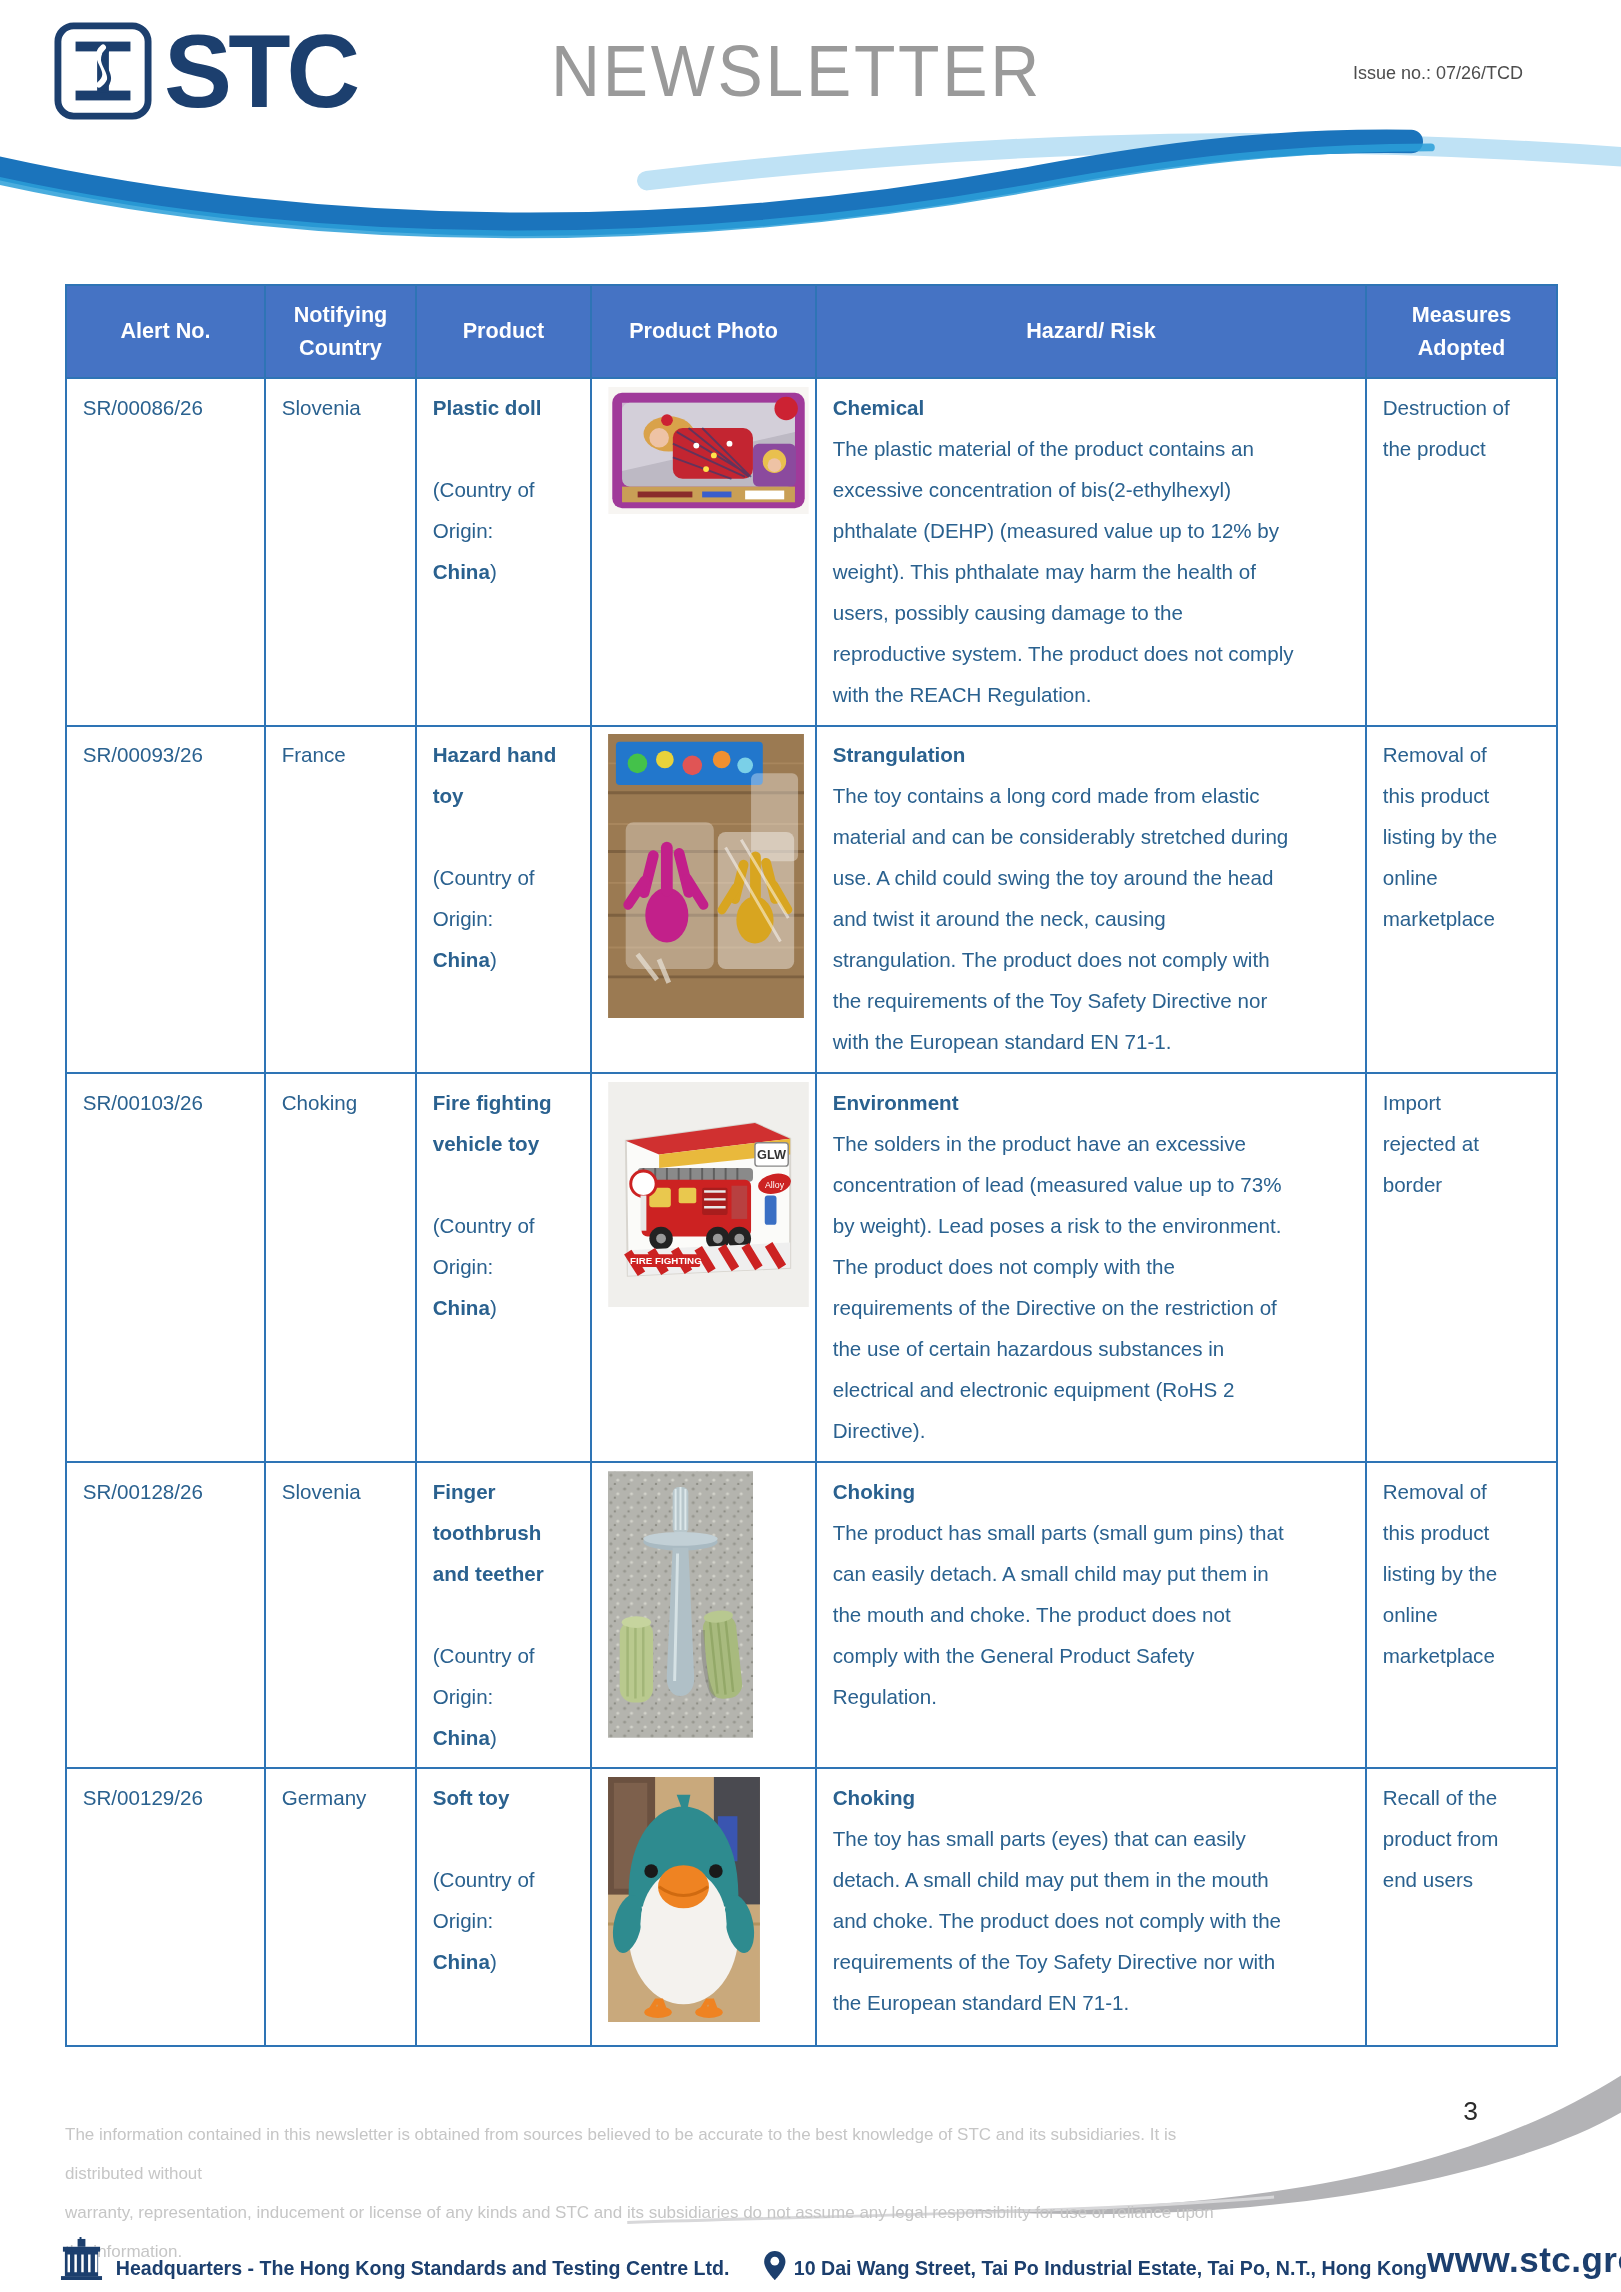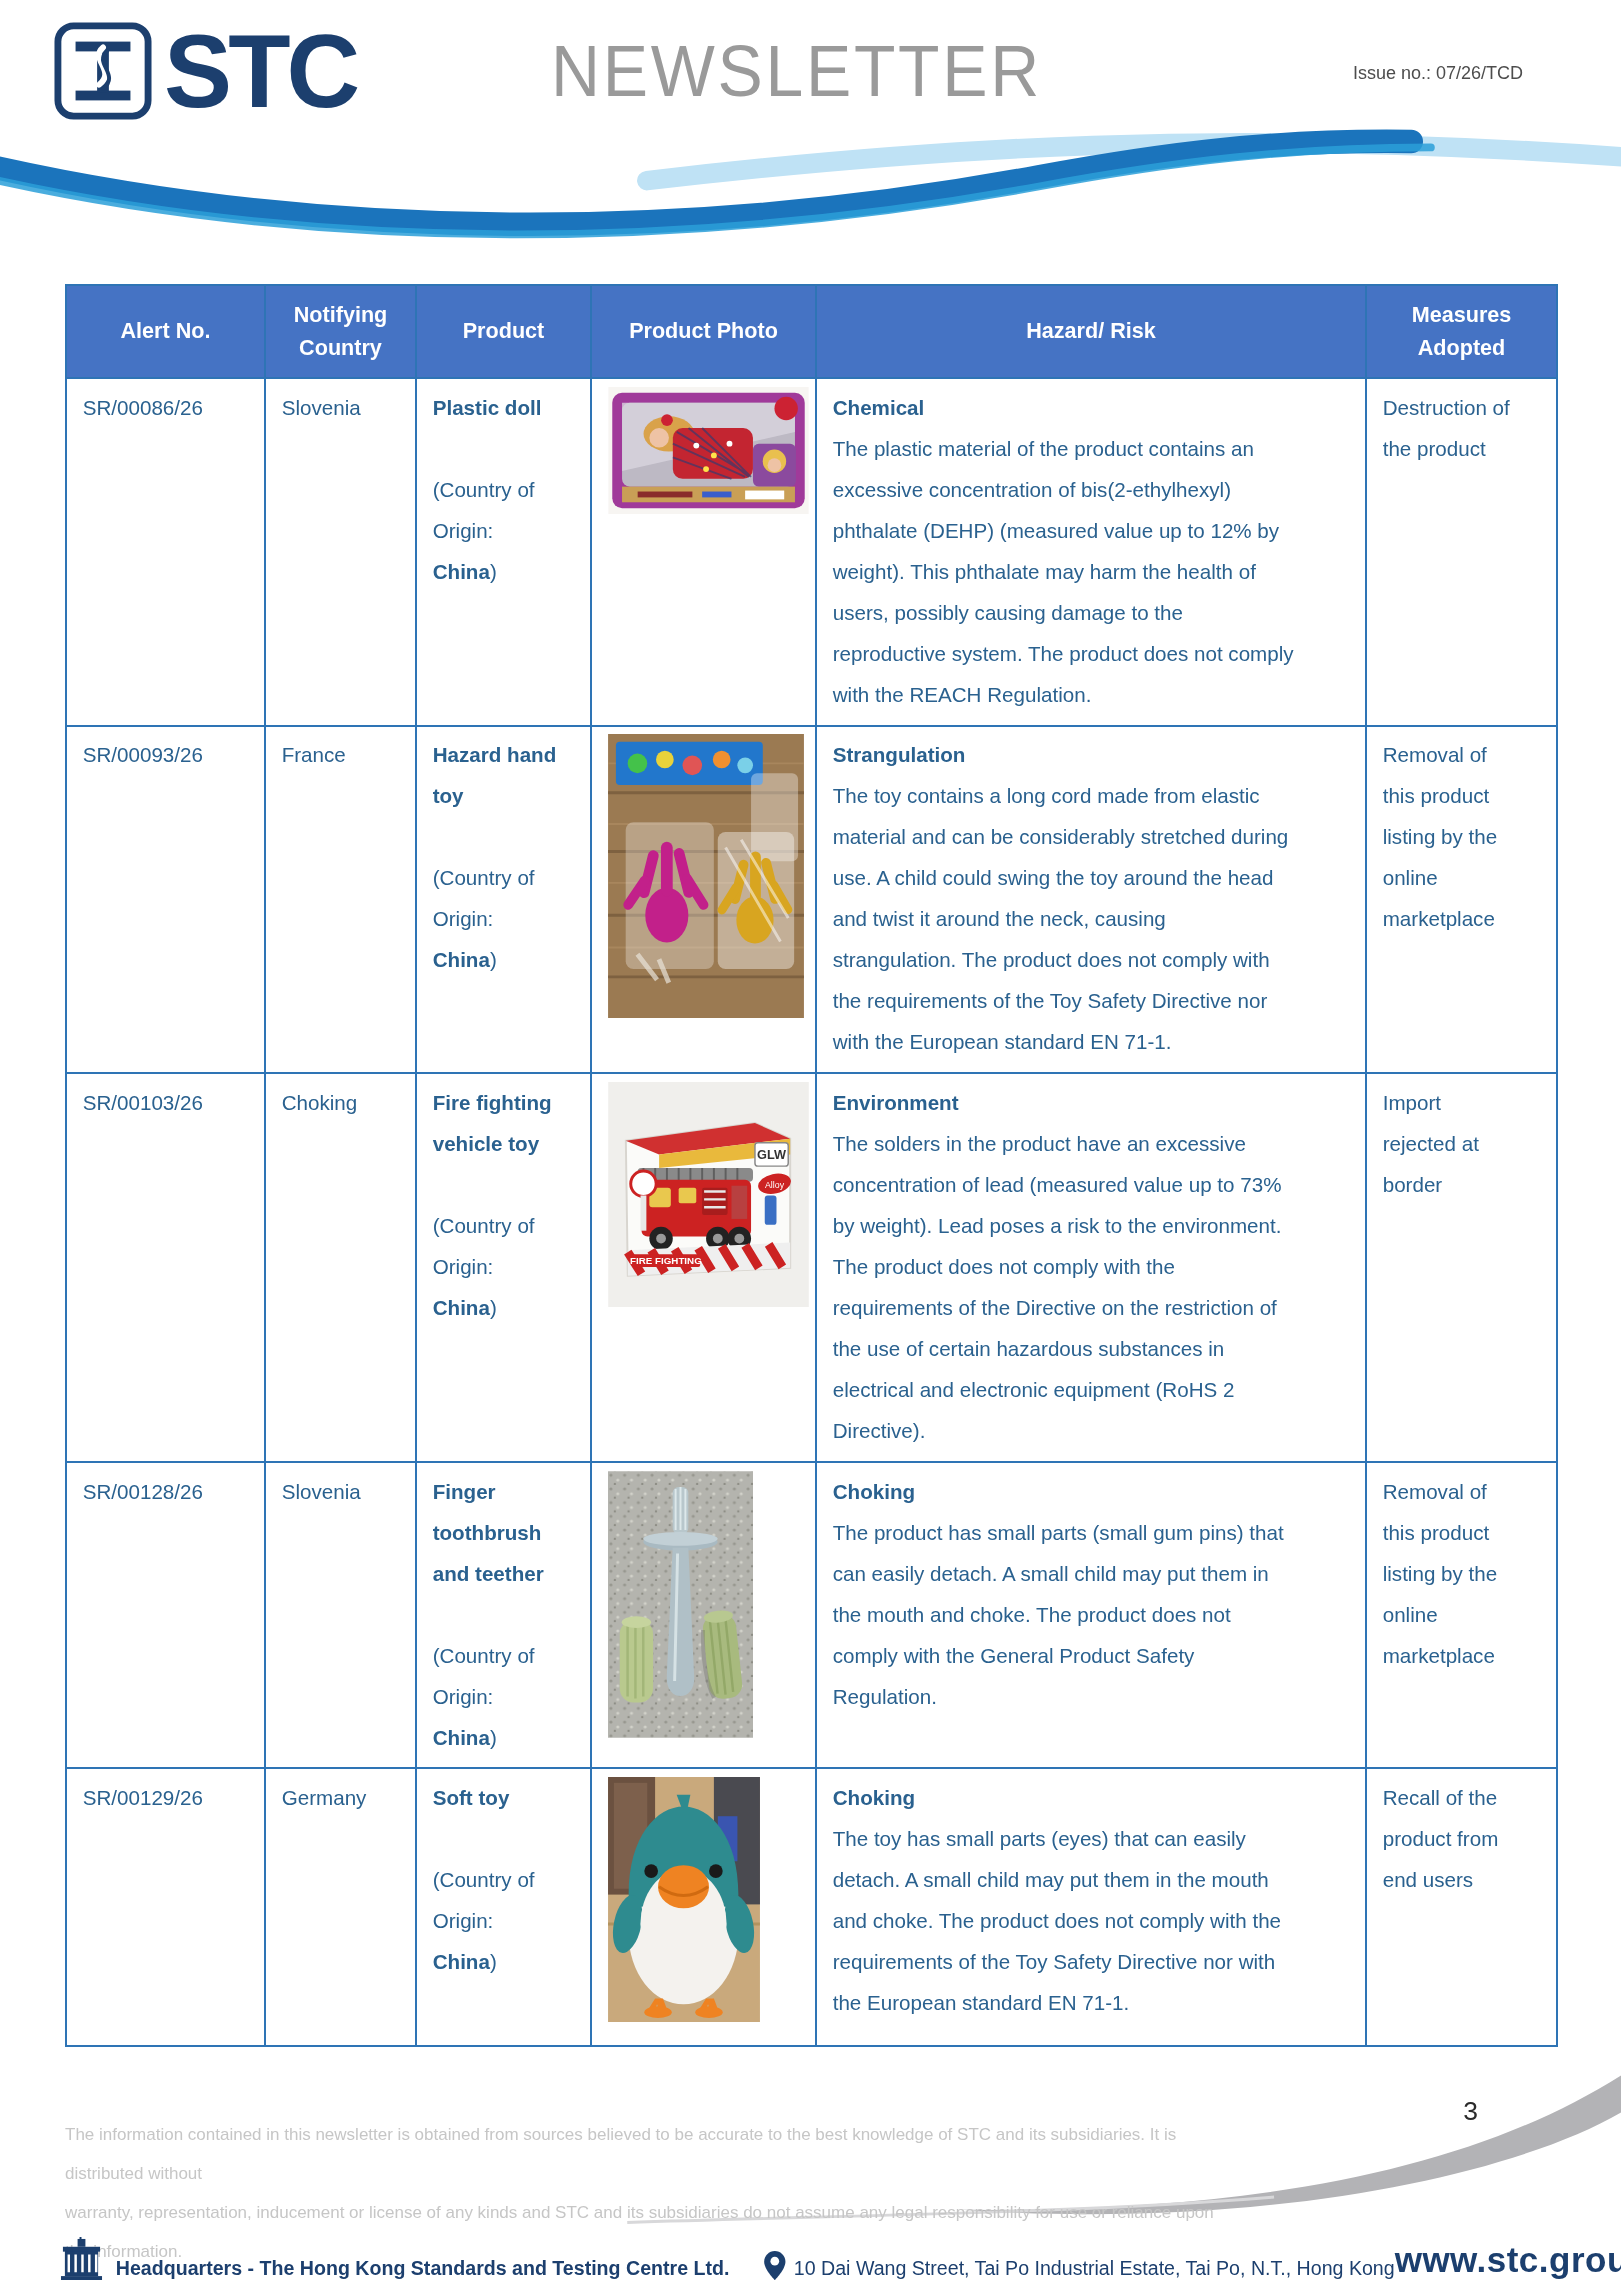--- a/index.html
+++ b/index.html
@@ -76,21 +76,21 @@
     position:absolute;left:65px;top:2115px;width:1176px;
     font-size:17px;line-height:39px;color:var(--gray-text);
   }
   .hq-bar{
     position:absolute;left:59px;top:2221px;width:1509px;height:59px;
     display:flex;align-items:flex-end;color:var(--navy);
   }
   .hq-icon{width:45px;height:43px;margin-right:11.8px;flex:0 0 auto;}
   .hq-label{font-size:19.6px;font-weight:bold;white-space:nowrap;}
   .pin-icon{width:21.6px;height:29px;margin:0 7.8px 0 35px;flex:0 0 auto;}
-  .hq-address{font-size:19.6px;font-weight:normal;white-space:nowrap;}
+  .hq-address{font-size:19.6px;font-weight:bold;white-space:nowrap;}
   .website{
     margin-left:auto;font-size:35px;font-weight:bold;color:var(--navy);
     letter-spacing:0.5px;
   }
 </style>
 </head>
 <body>
 
 <div class="page">
 

